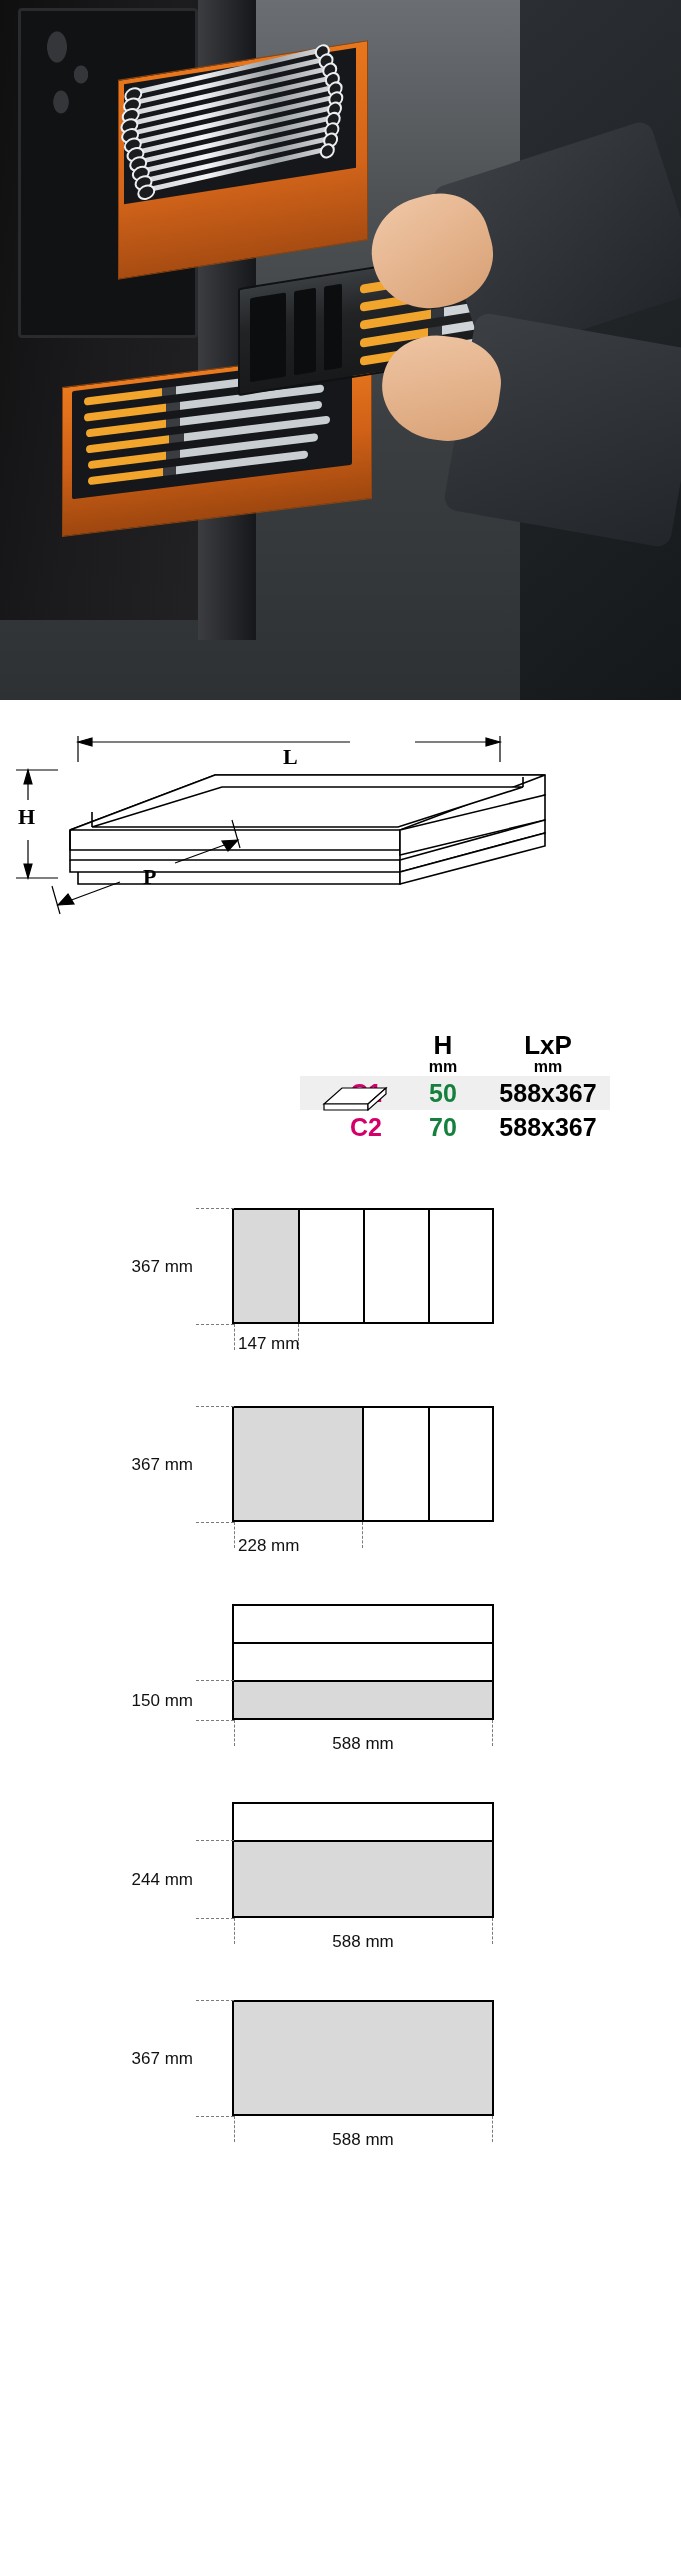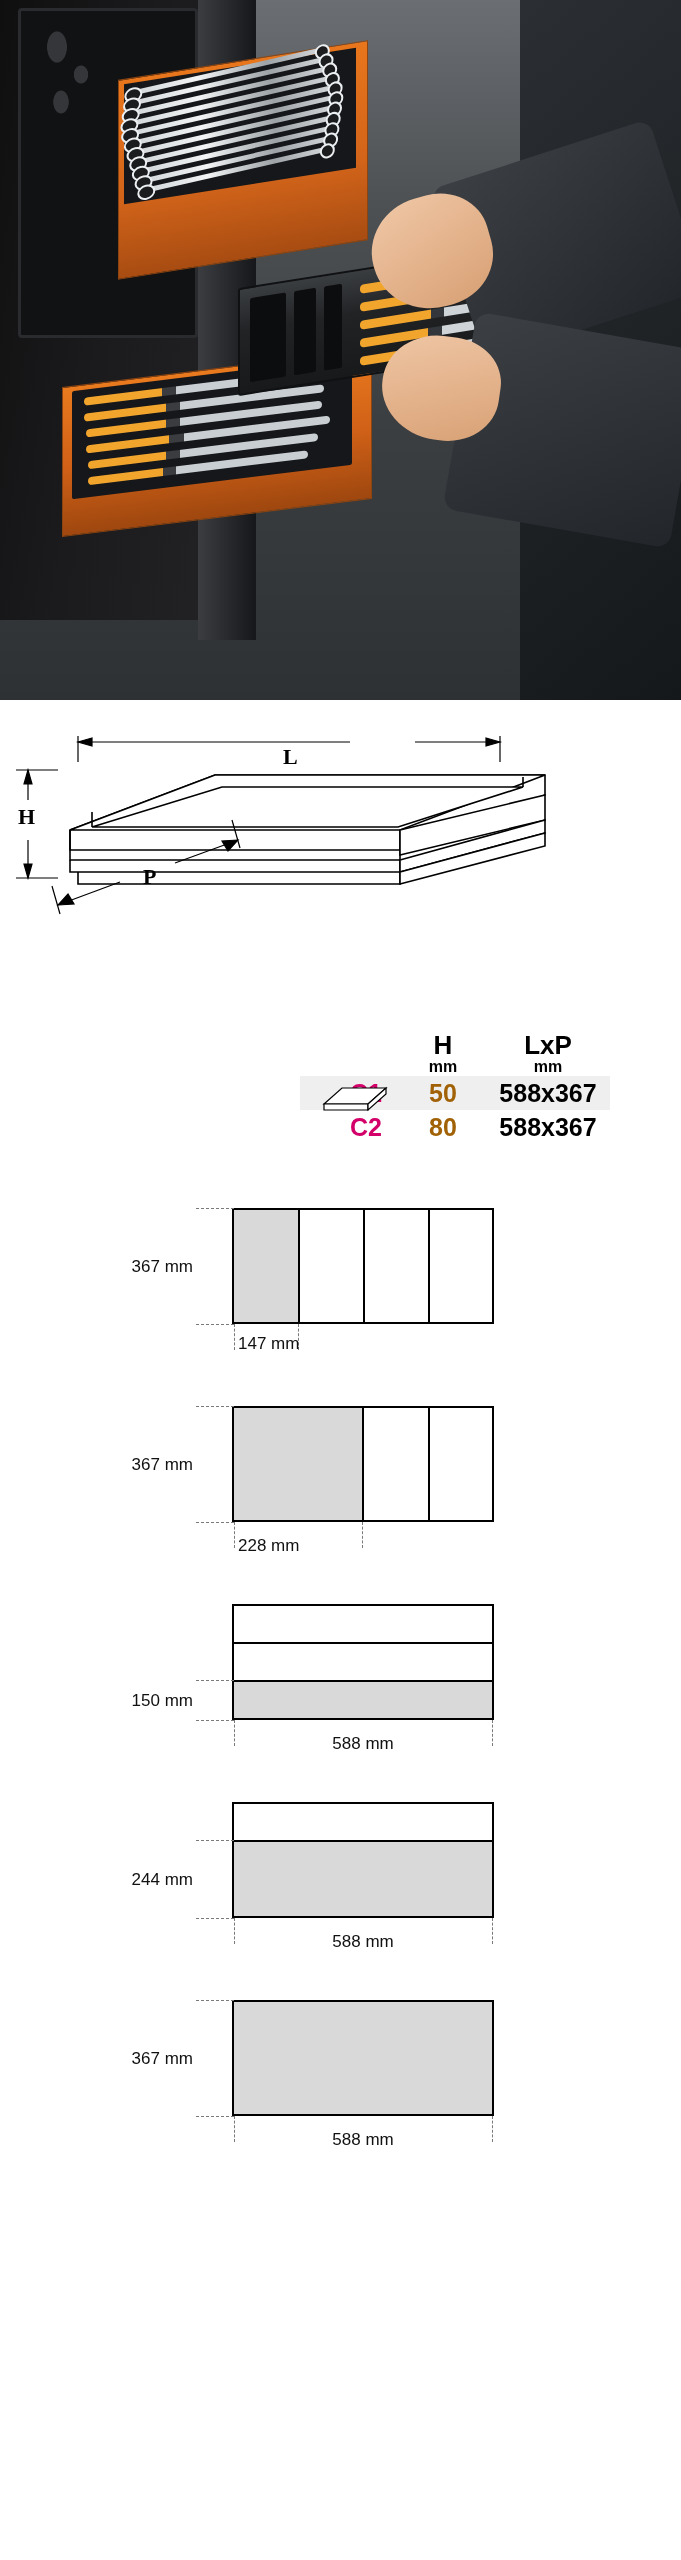--- a/index.html
+++ b/index.html
@@ -195,21 +195,21 @@
     font-size: 25px;
     font-weight: bold;
   }
   .spec-row.alt { background: #efefef; }
   .spec-row .code {
     width: 100px;
     color: #d4006a;
     text-align: right;
     padding-right: 18px;
   }
-  .spec-row .h { width: 86px; text-align: center; color: #a16207; }
+  .spec-row .h { width: 86px; text-align: center; color: #15803d; }
   .spec-row .lxp { width: 124px; text-align: center; color: #000; }
 
   
   .diagrams {
     position: absolute; left: 0; top: 1190px;
     width: 681px;
   }
   .diagram {
     position: relative;
     width: 610px;
@@ -379,21 +379,21 @@
         <span class="unit">mm</span>
       </div>
     </div>
     <div class="spec-row alt">
       <div class="code">C1</div>
       <div class="h">50</div>
       <div class="lxp">588x367</div>
     </div>
     <div class="spec-row">
       <div class="code">C2</div>
-      <div class="h">80</div>
+      <div class="h">70</div>
       <div class="lxp">588x367</div>
     </div>
   </div>
 
   <div class="diagrams">
 
     <div class="diagram" style="height:190px">
       <div class="dgm-box" style="left:232px;top:18px;width:262px;height:116px"></div>
       <div class="dgm-fill" style="left:234px;top:20px;width:64px;height:112px"></div>
       <div class="dgm-div" style="left:298px;top:20px;height:112px"></div>

